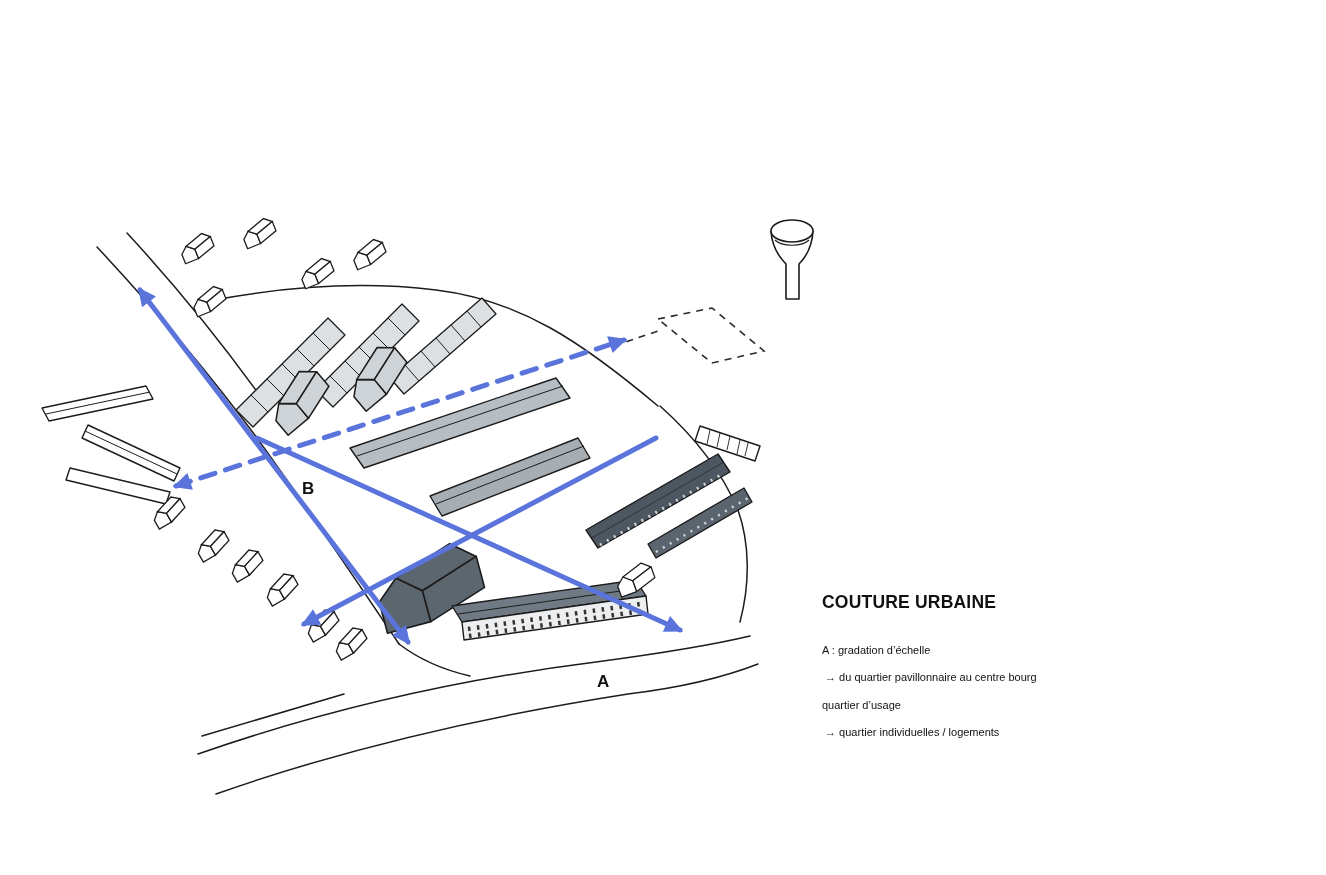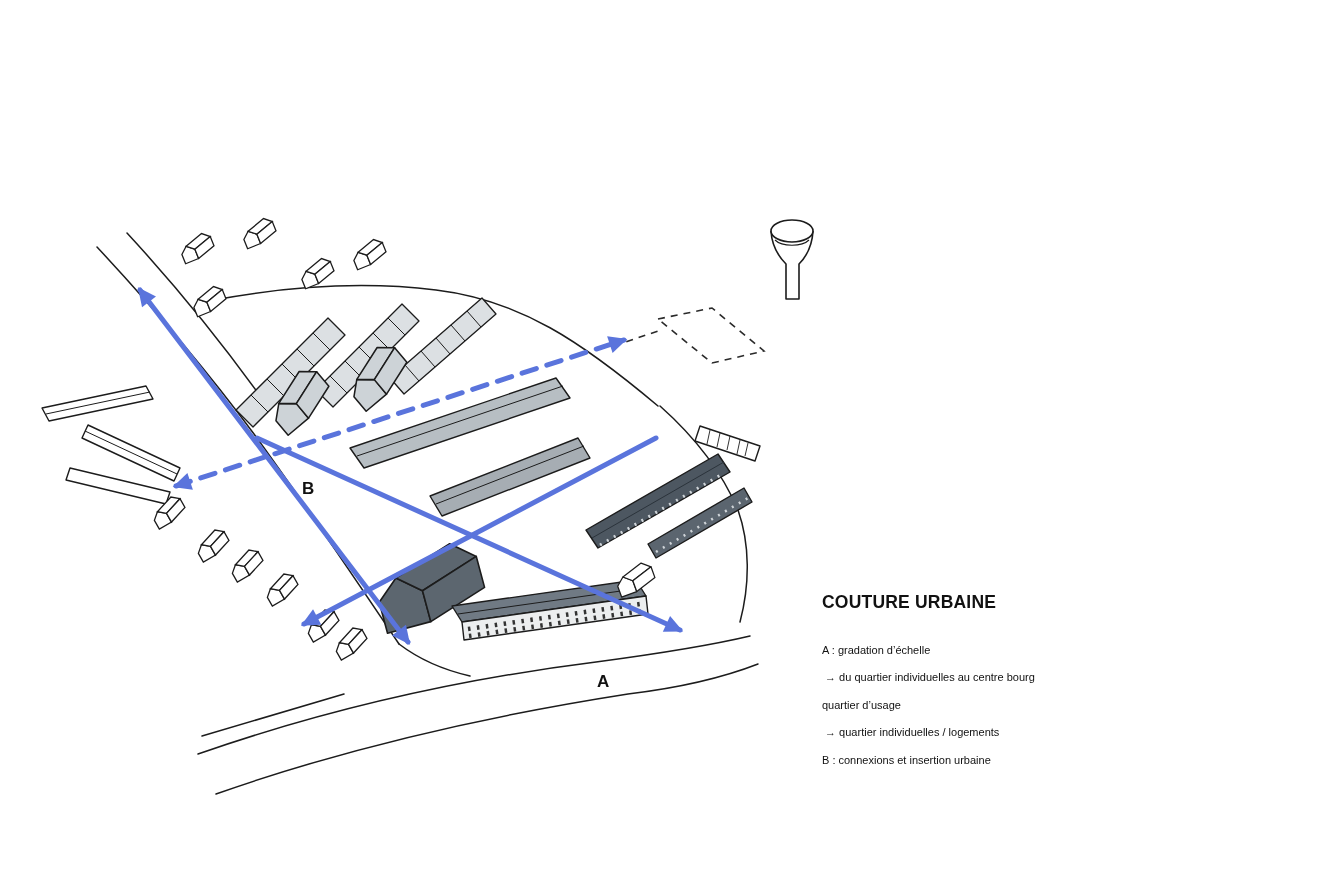--- a/index.html
+++ b/index.html
@@ -160,19 +160,18 @@
       <path d="M 176 486 L 624 340" stroke-dasharray="15 11" marker-start="url(#arrowhead)" marker-end="url(#arrowhead)"></path>
     </g>
 
     <text x="302" y="494" font-size="17" font-weight="600" fill="#111">B</text>
     <text x="597" y="687" font-size="17" font-weight="600" fill="#111">A</text>
   </svg>
 
   <div class="legend">
     <div class="legend-title">COUTURE URBAINE</div>
     <div class="legend-line">A : gradation d’échelle</div>
-    <div class="legend-line"> → du quartier individuelles au centre bourg</div>
+    <div class="legend-line"> → du quartier pavillonnaire au centre bourg</div>
     <div class="legend-line">quartier d’usage</div>
     <div class="legend-line"> → quartier individuelles / logements</div>
-    <div class="legend-line">B : connexions et insertion urbaine</div>
   </div>
 
 </div>
 
 </body></html>

